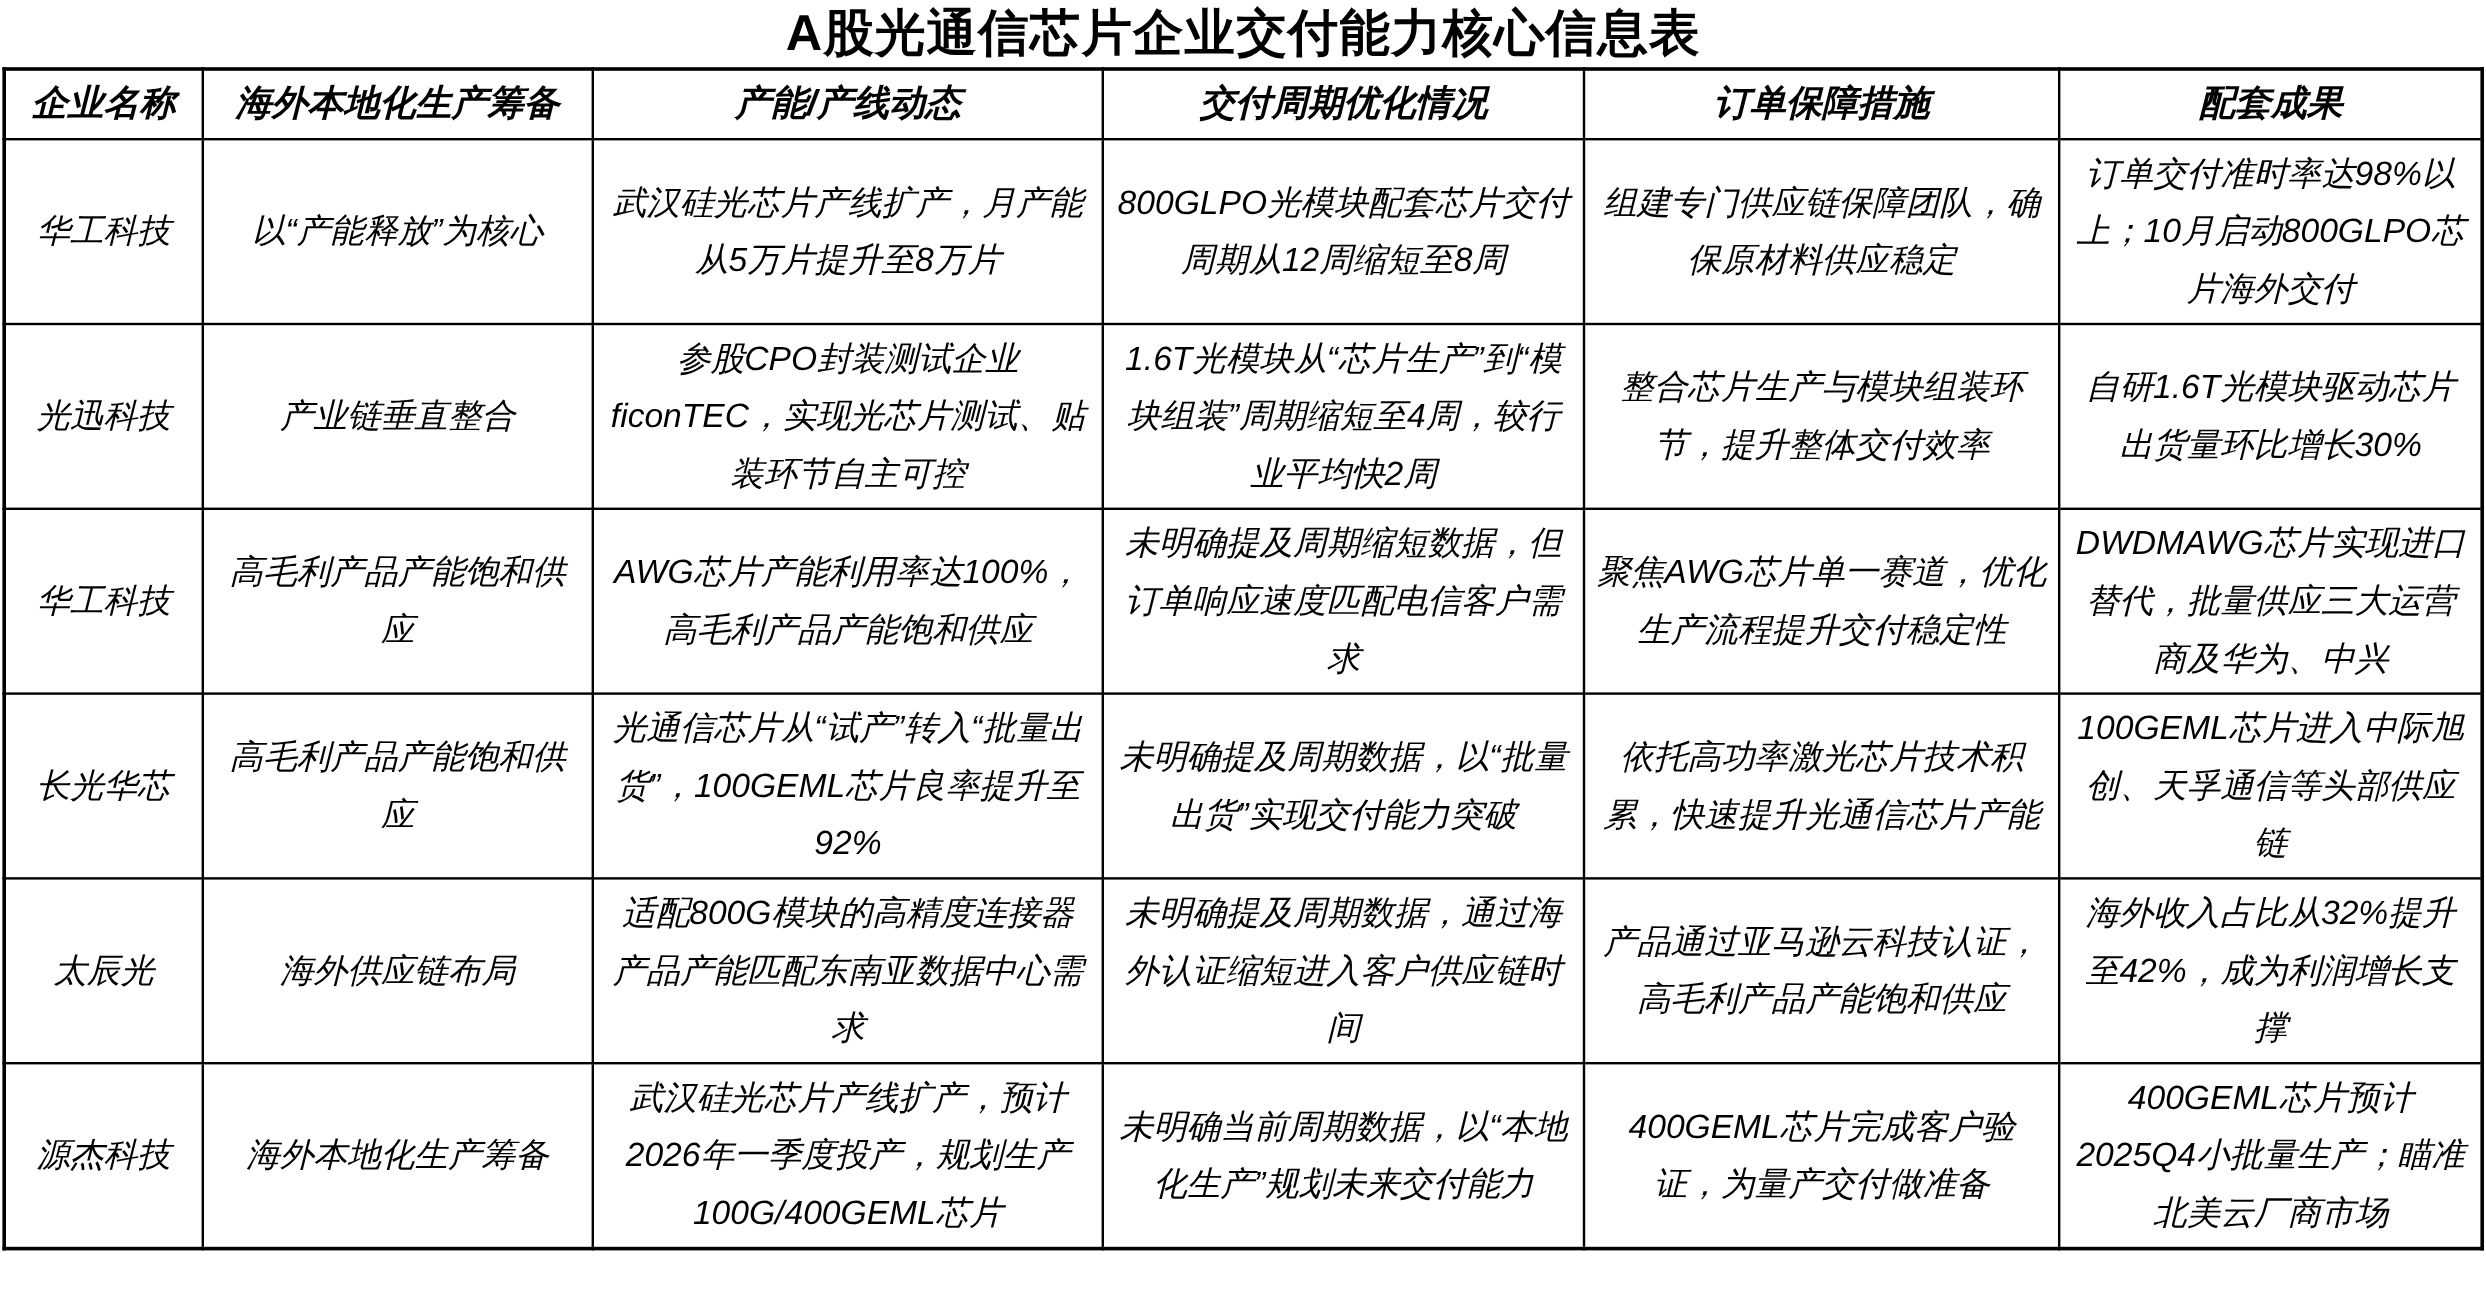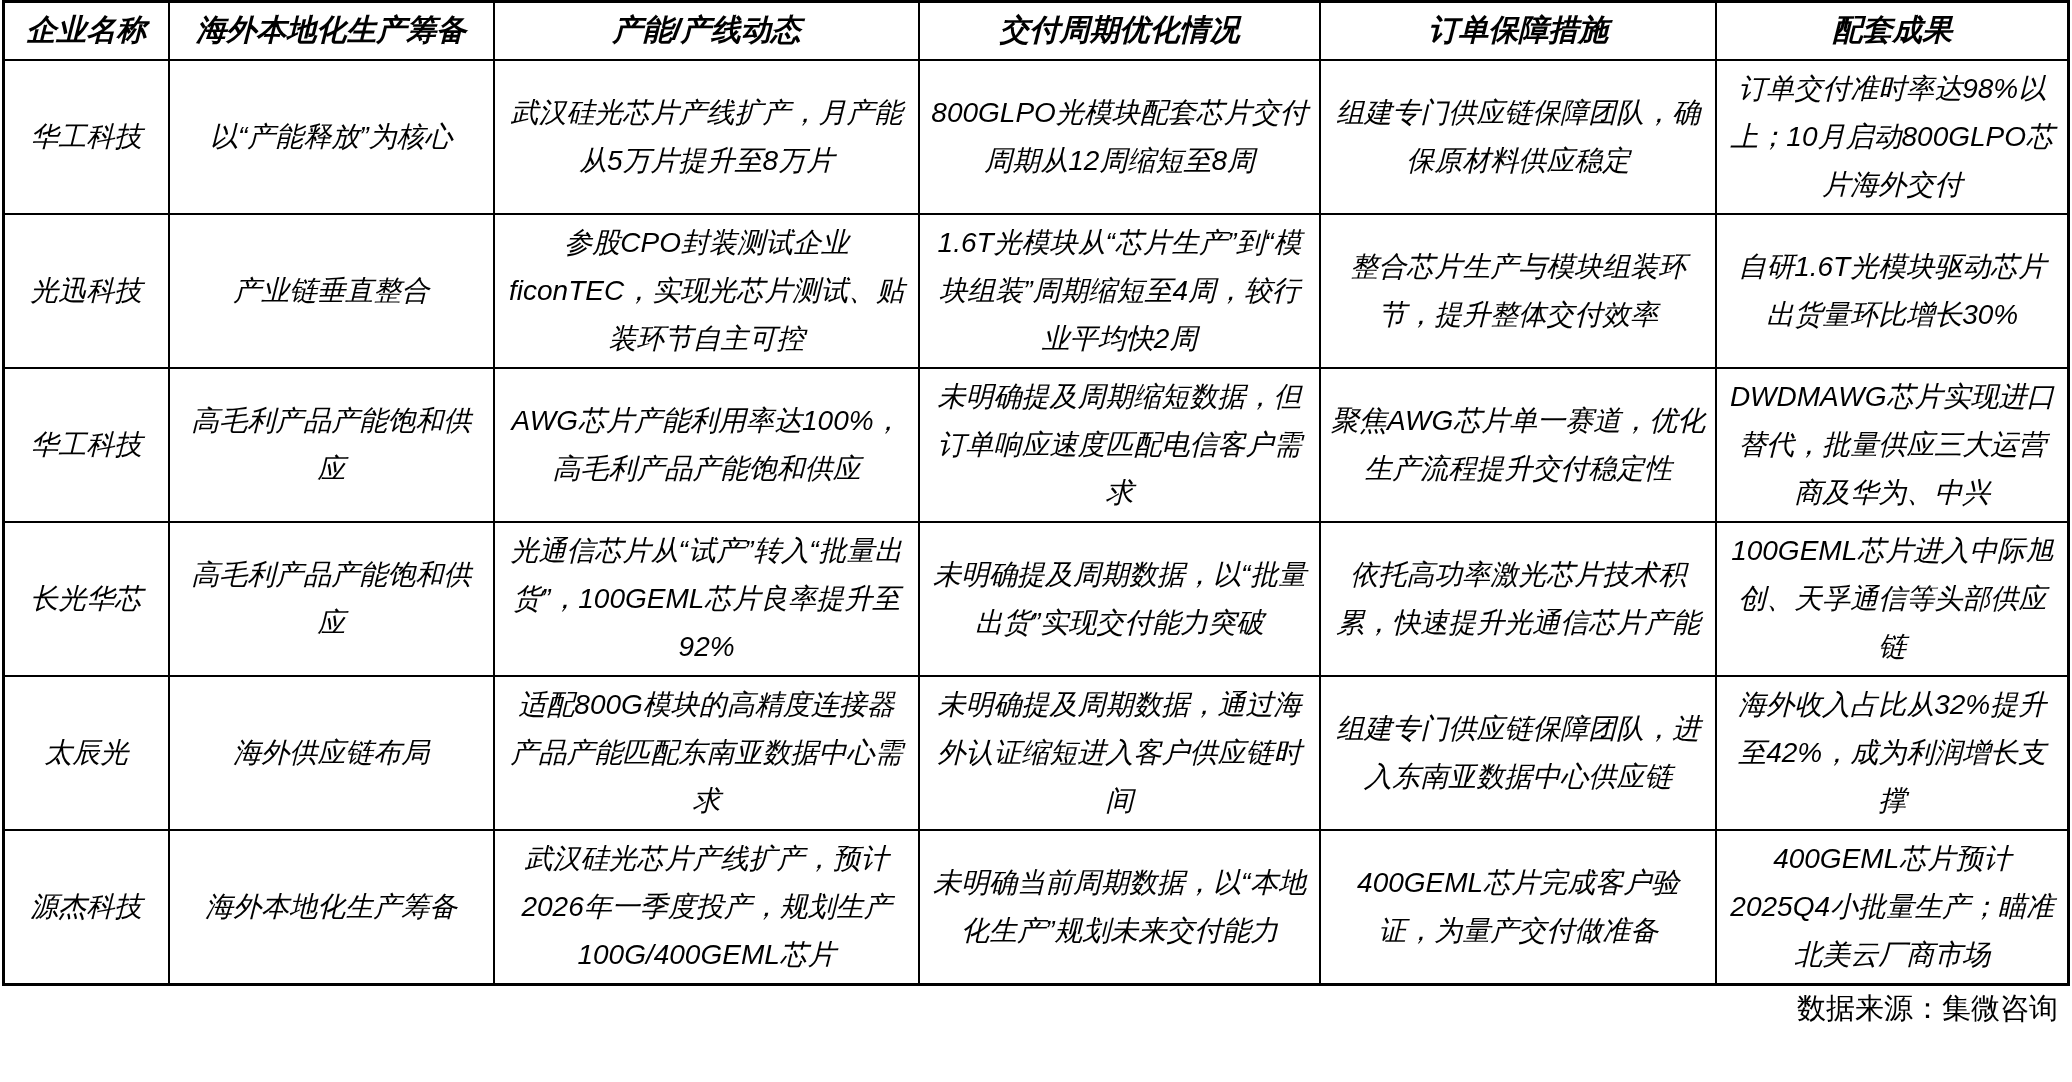--- a/index.html
+++ b/index.html
@@ -64,20 +64,21 @@
     line-height: 40px;
     padding-right: 14px;
     padding-top: 2px;
   }
 </style>
 </head>
 <body>
 
 <div class="page">
 
+  <div class="title">A股光通信芯片企业交付能力核心信息表</div>
 
   <table class="info-table">
     <colgroup>
       <col style="width:8.0%">
       <col style="width:15.75%">
       <col style="width:20.6%">
       <col style="width:19.4%">
       <col style="width:19.2%">
       <col style="width:17.05%">
     </colgroup>
@@ -122,29 +123,28 @@
         <td>光通信芯片从“试产”转入“批量出货”，100GEML芯片良率提升至92%</td>
         <td>未明确提及周期数据，以“批量出货”实现交付能力突破</td>
         <td>依托高功率激光芯片技术积累，快速提升光通信芯片产能</td>
         <td>100GEML芯片进入中际旭创、天孚通信等头部供应链</td>
       </tr>
       <tr>
         <td class="company-cell">太辰光</td>
         <td>海外供应链布局</td>
         <td>适配800G模块的高精度连接器产品产能匹配东南亚数据中心需求</td>
         <td>未明确提及周期数据，通过海外认证缩短进入客户供应链时间</td>
-        <td>组建专门供应链保障团队，进入东南亚数据中心供应链</td>
+        <td>产品通过亚马逊云科技认证，高毛利产品产能饱和供应</td>
         <td>海外收入占比从32%提升至42%，成为利润增长支撑</td>
       </tr>
       <tr>
         <td class="company-cell">源杰科技</td>
         <td>海外本地化生产筹备</td>
         <td>武汉硅光芯片产线扩产，预计2026年一季度投产，规划生产100G/400GEML芯片</td>
         <td>未明确当前周期数据，以“本地化生产”规划未来交付能力</td>
         <td>400GEML芯片完成客户验证，为量产交付做准备</td>
         <td>400GEML芯片预计2025Q4小批量生产；瞄准北美云厂商市场</td>
       </tr>
     </tbody>
   </table>
 
-  <div class="source-note">数据来源：集微咨询</div>
 
 </div>
 
 </body></html>

